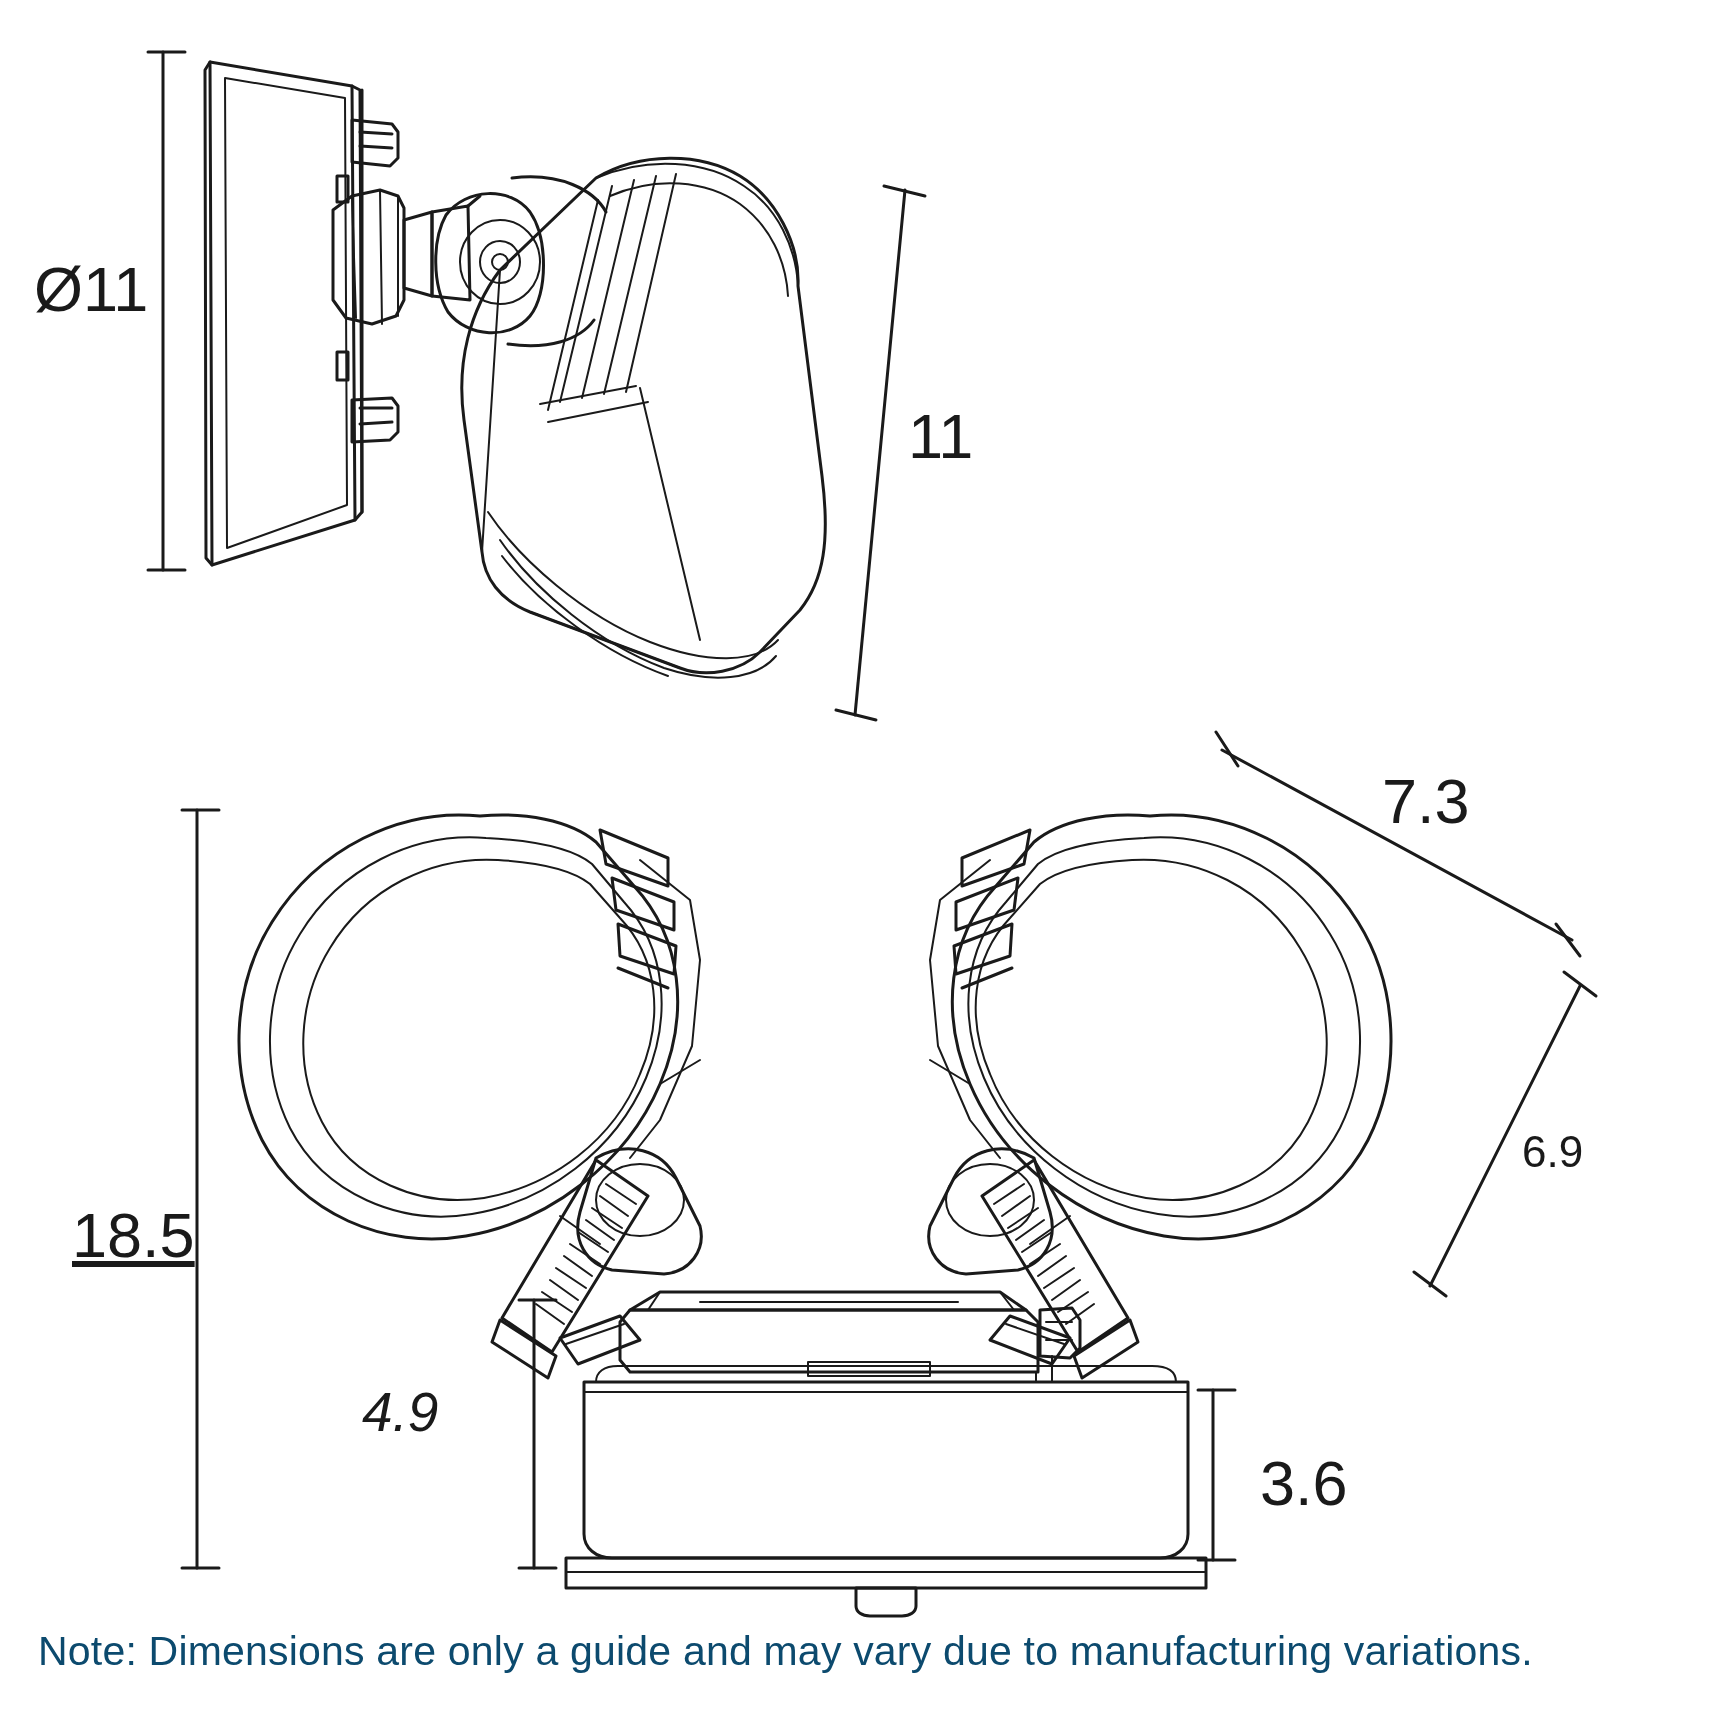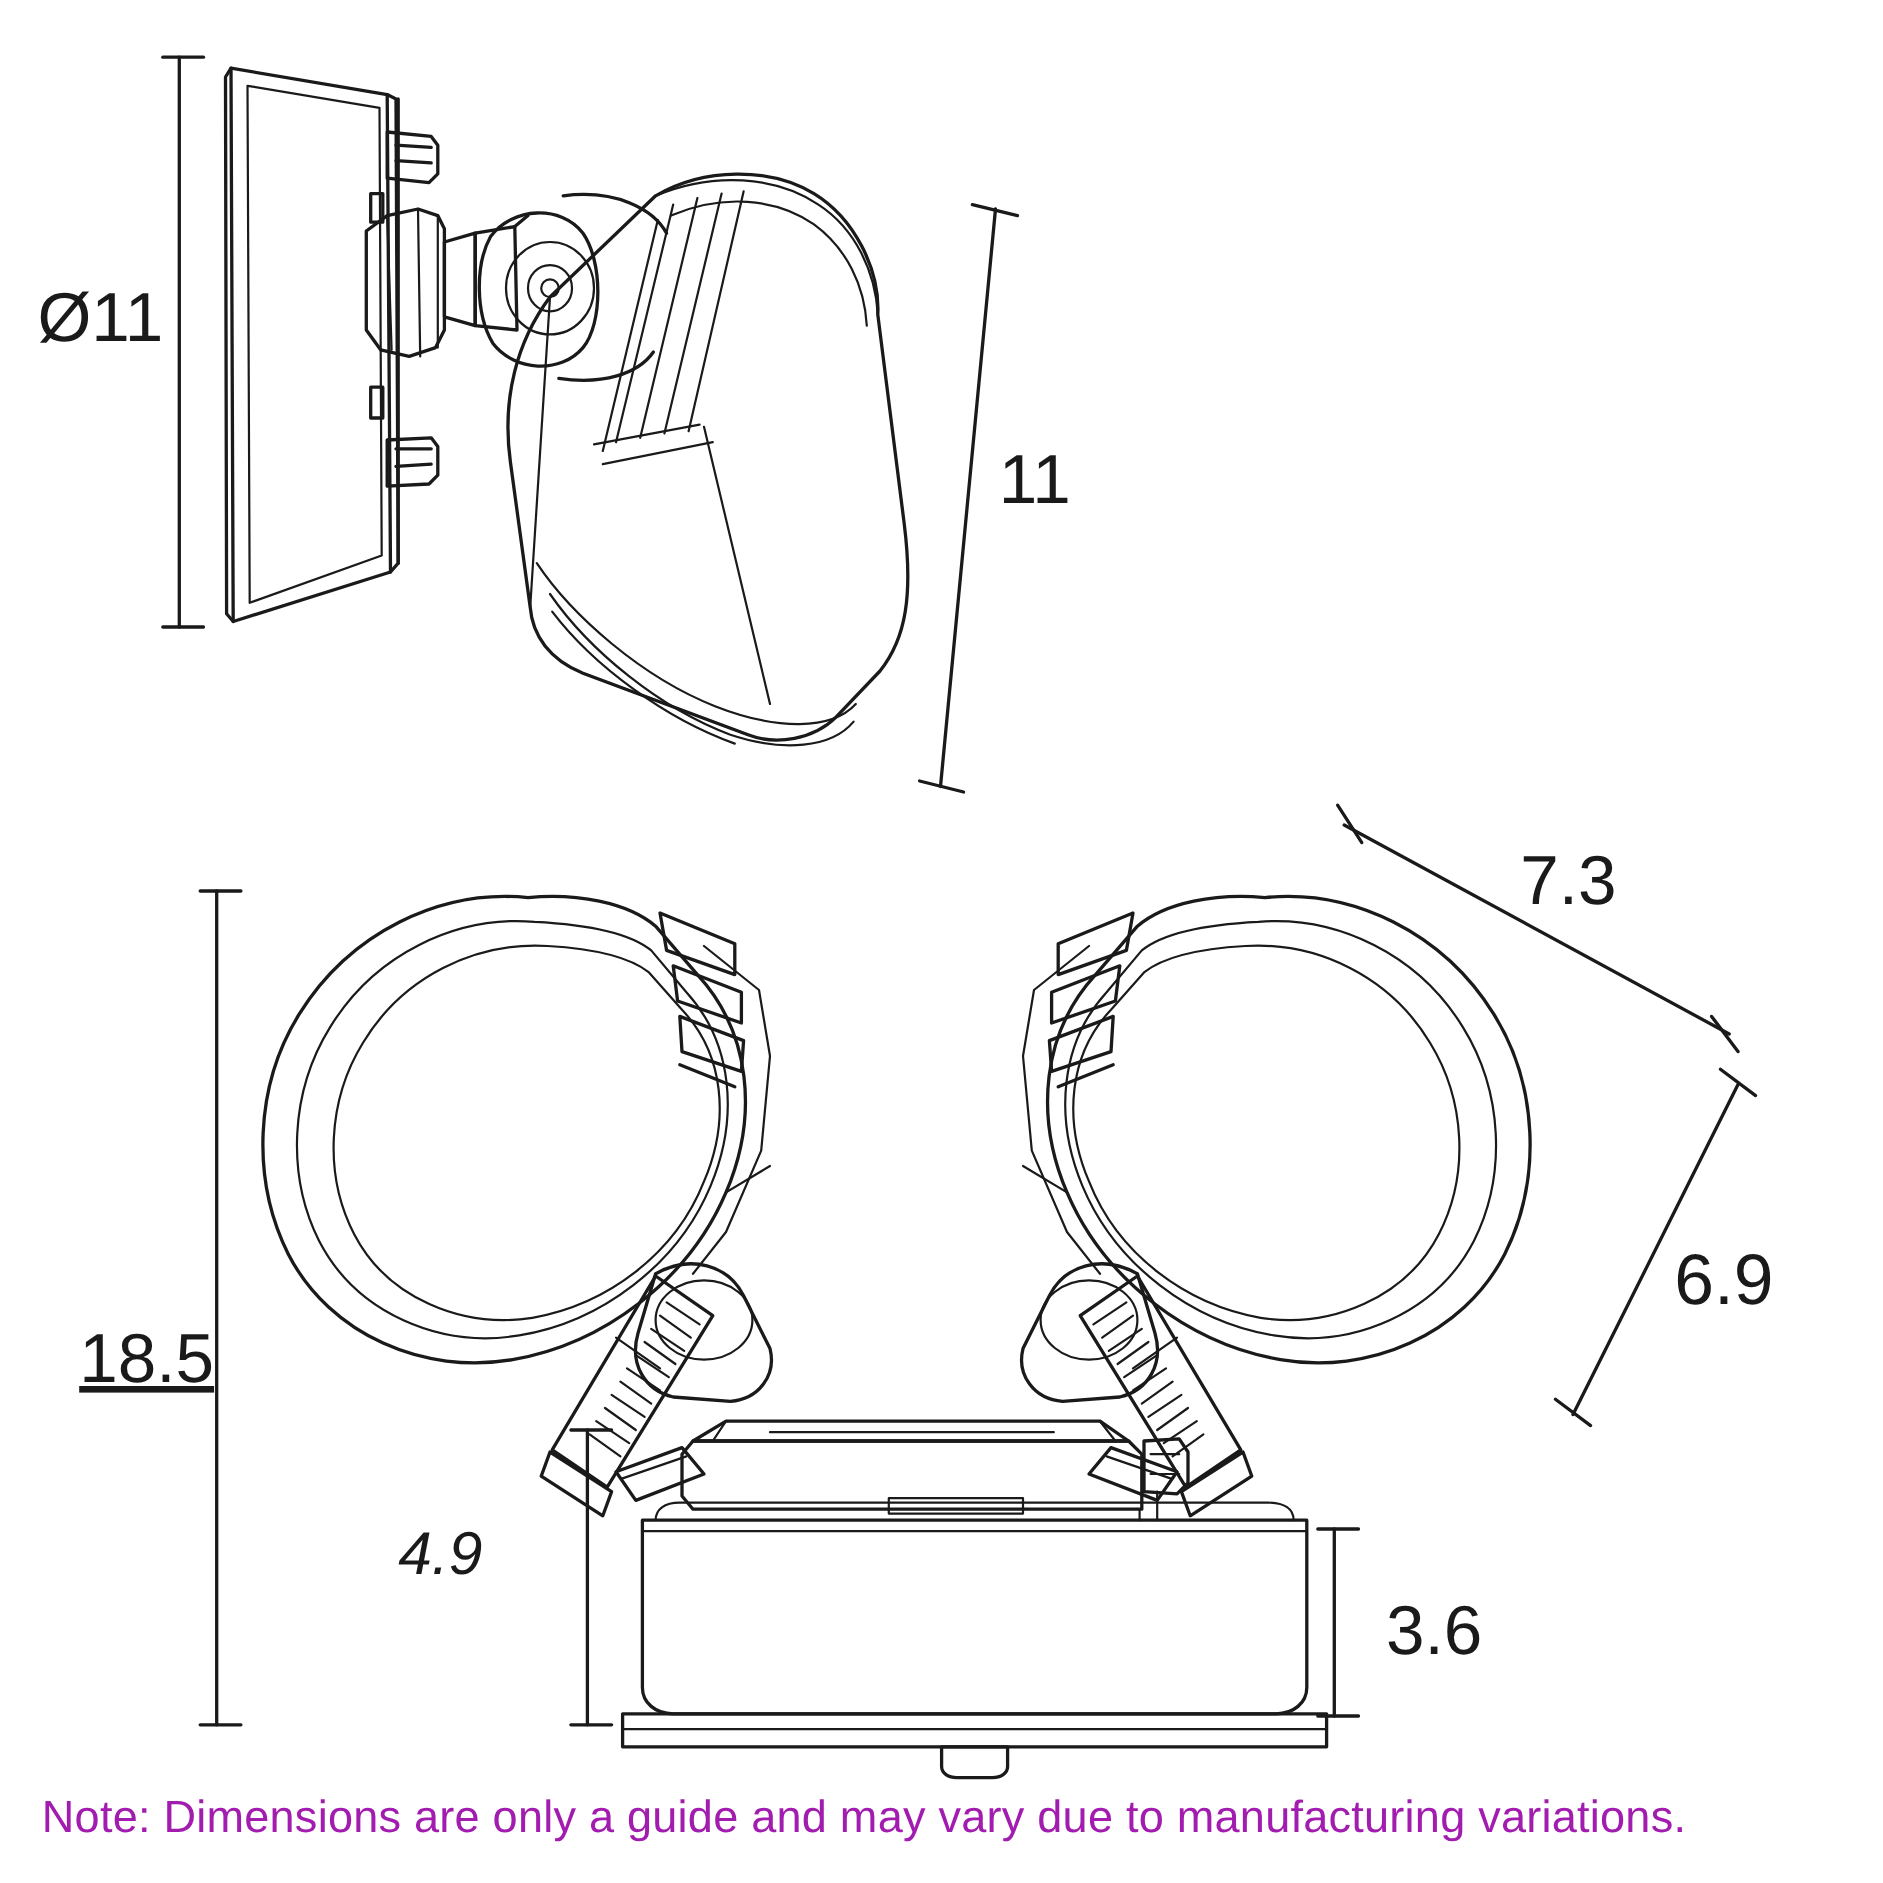--- a/index.html
+++ b/index.html
@@ -28,21 +28,21 @@
     color: #1a1a1a;
     white-space: nowrap;
     line-height: 1;
   }
   #note-text {
     position: absolute;
     left: 38px;
     top: 1628px;
     font-size: 41px;
     letter-spacing: 0.2px;
-    color: #a21caf;
+    color: #0c4a6e;
     white-space: nowrap;
   }
   svg { display: block; }
 </style>
 </head>
 <body>
 
 <div id="drawing-root">
 
   <svg width="1712" height="1712" viewBox="0 0 1712 1712">
@@ -292,17 +292,17 @@
   <div class="dim-label" style="left:908px; top:405px; font-size:63px;">11</div>
 
   <div class="dim-label" style="left:72px; top:1204px; font-size:63px;text-decoration:underline;">18.5</div>
 
   <div class="dim-label" style="left:362px; top:1385px; font-size:55px;font-style:italic;">4.9</div>
 
   <div class="dim-label" style="left:1240px; top:1452px; font-size:63px;margin-left:20px;">3.6</div>
 
   <div class="dim-label" style="left:1368px; top:770px; font-size:63px;margin-left:14px;">7.3</div>
 
-  <div class="dim-label" style="left:1522px; top:1130px; font-size:65px;">6.9</div>
+  <div class="dim-label" style="left:1522px; top:1130px; font-size:44px;">6.9</div>
 
   <div id="note-text">Note: Dimensions are only a guide and may vary due to manufacturing variations.</div>
 
 </div>
 
 </body></html>

